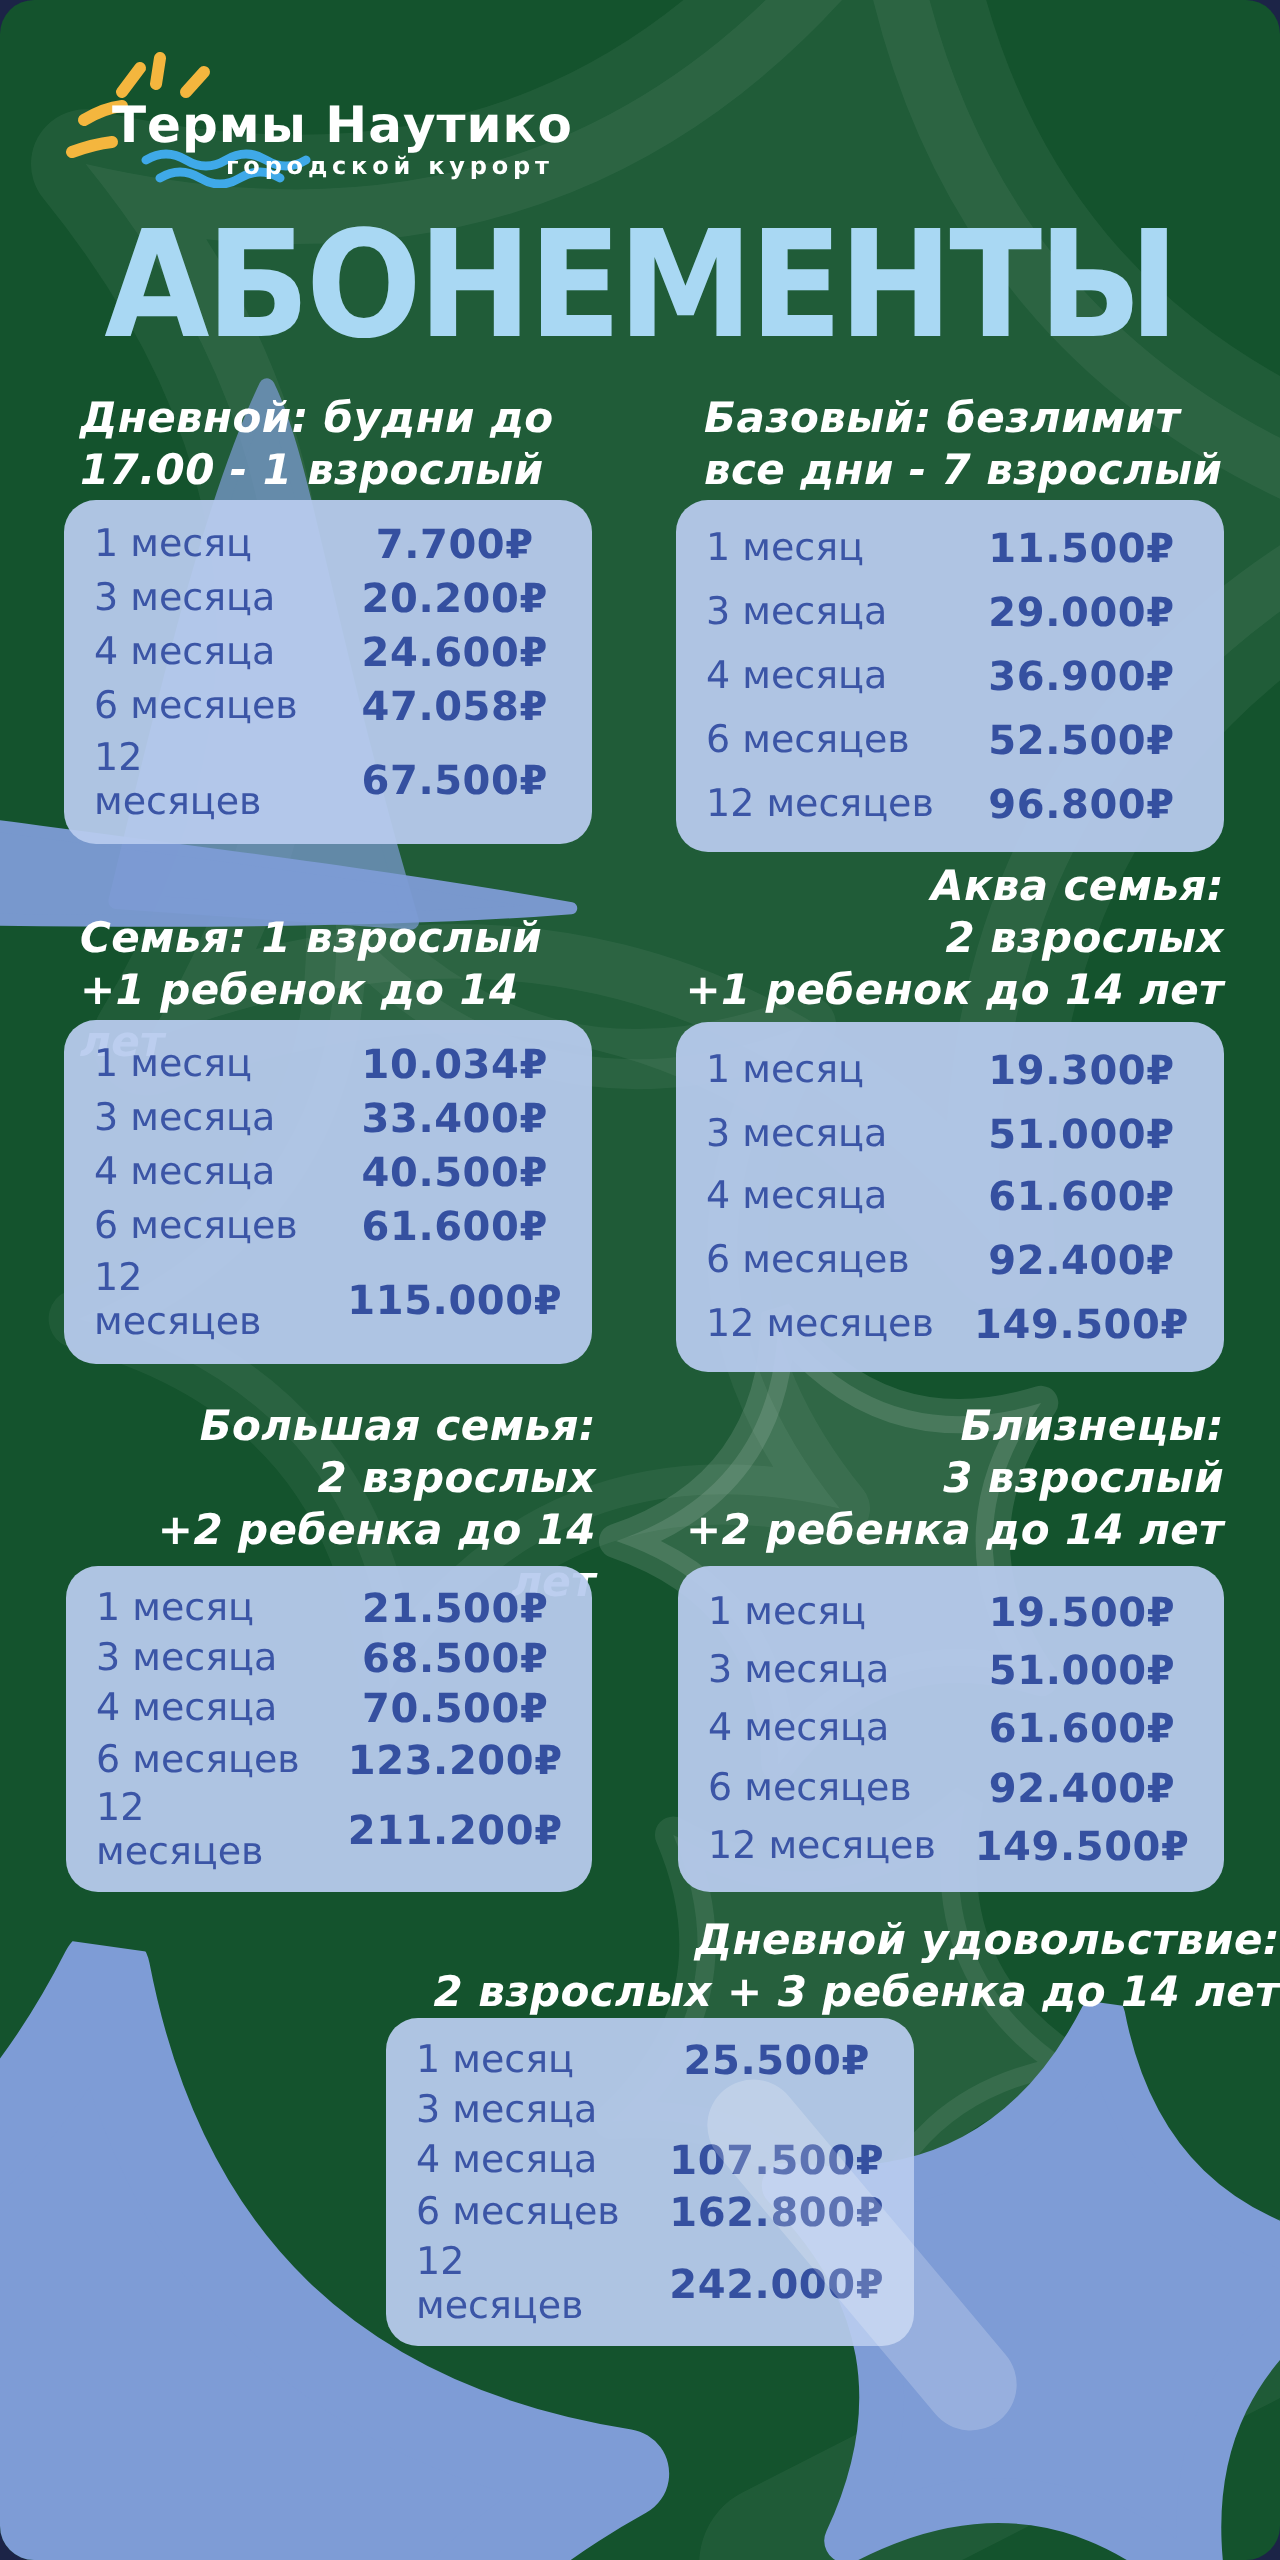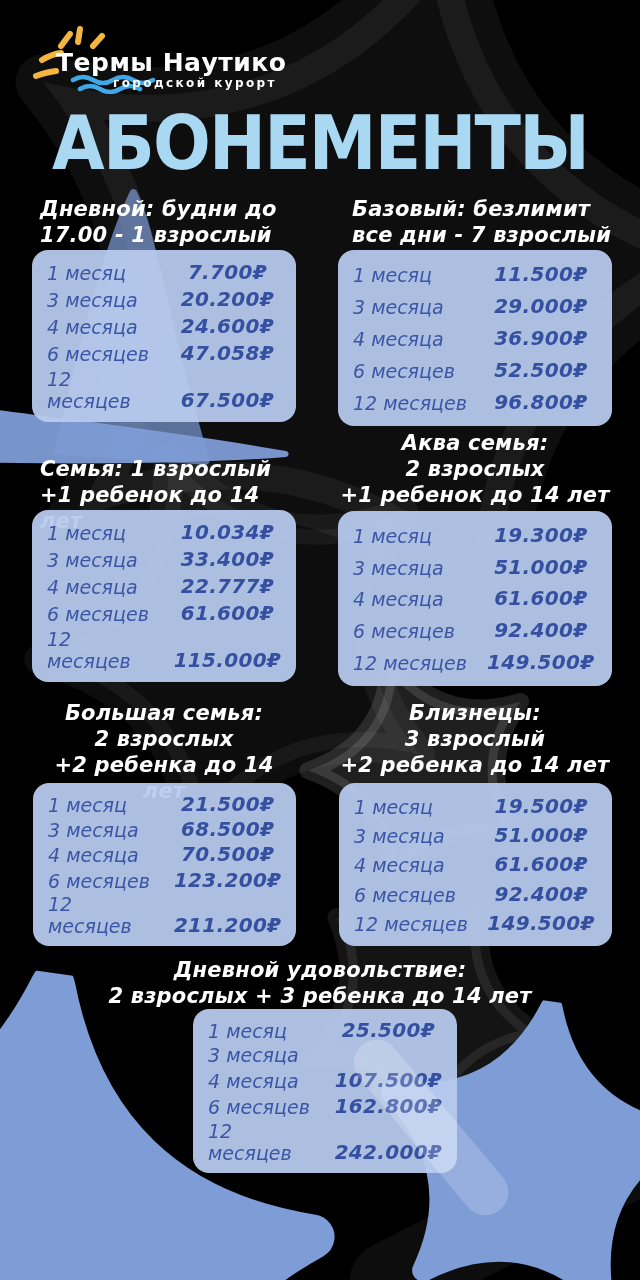--- a/index.html
+++ b/index.html
@@ -1,43 +1,43 @@
 <!DOCTYPE html>
 <html><head>
 <meta charset="utf-8">
 <style>
   html,body{margin:0;padding:0;background:#1c2447;}
-  .page{position:relative;width:640px;height:1280px;background:#000000;overflow:hidden;
-        font-family:"DejaVu Sans",sans-serif;}
+  .page{position:relative;width:640px;height:1280px;background:#14532d;overflow:hidden;
+        font-family:"DejaVu Sans",sans-serif;border-radius:17px;}
   
   .deco{position:absolute;overflow:visible;z-index:0;pointer-events:none;}
   .deco.solid{z-index:1;}
   .band{position:absolute;z-index:0;pointer-events:none;border-radius:40px;}
   .band.over{z-index:3;}
   
   .logo{position:absolute;left:30px;top:26px;width:240px;height:84px;z-index:2;}
   .sun{position:absolute;left:0;top:0;width:80px;height:58px;}
   .brand{position:absolute;left:26px;top:22px;color:#fff;font-weight:bold;
          font-size:25px;letter-spacing:.5px;white-space:nowrap;}
   .waves{position:absolute;left:40px;top:48px;width:86px;height:20px;}
   .tagline{position:absolute;left:83px;top:50px;color:#fff;font-weight:bold;
            font-size:12px;letter-spacing:2.4px;white-space:nowrap;}
   
   .title{position:absolute;left:0;top:104px;width:640px;text-align:center;z-index:2;
          color:#a9d8f3;font-weight:bold;font-size:74px;line-height:78px;
          letter-spacing:-2px;transform:scaleX(0.92);white-space:nowrap;}
   
   .plan-title{position:absolute;z-index:2;color:#fff;font-weight:bold;
               font-size:21px;line-height:26px;letter-spacing:.2px;font-style:italic;}
-  .tc{text-align:center;}
+  .tc{text-align:right;}
   
   .price-card{position:absolute;z-index:2;background:rgba(184,203,238,0.94);
               border-radius:16px;box-sizing:border-box;padding:8px 0;
               display:flex;flex-direction:column;justify-content:space-around;}
-  .row{display:flex;align-items:flex-end;font-style:italic;}
+  .row{display:flex;align-items:center;}
   .dur{flex:1;padding-left:15px;font-size:19px;color:#3b55a6;}
   .price{width:52%;text-align:center;font-size:20px;font-weight:bold;
          color:#3550a0;letter-spacing:.3px;white-space:nowrap;}
 </style>
 </head>
 <body>
 
 <div class="page">
 
   <svg width="0" height="0" style="position:absolute">
@@ -161,21 +161,21 @@
     <div class="row">
         <span class="dur">1 месяц</span>
         <span class="price">10.034₽</span>
       </div>
     <div class="row">
         <span class="dur">3 месяца</span>
         <span class="price">33.400₽</span>
       </div>
     <div class="row">
         <span class="dur">4 месяца</span>
-        <span class="price">22.777₽</span>
+        <span class="price">40.500₽</span>
       </div>
     <div class="row">
         <span class="dur">6 месяцев</span>
         <span class="price">61.600₽</span>
       </div>
     <div class="row">
         <span class="dur">12 месяцев</span>
         <span class="price">115.000₽</span>
       </div>
   </div>

